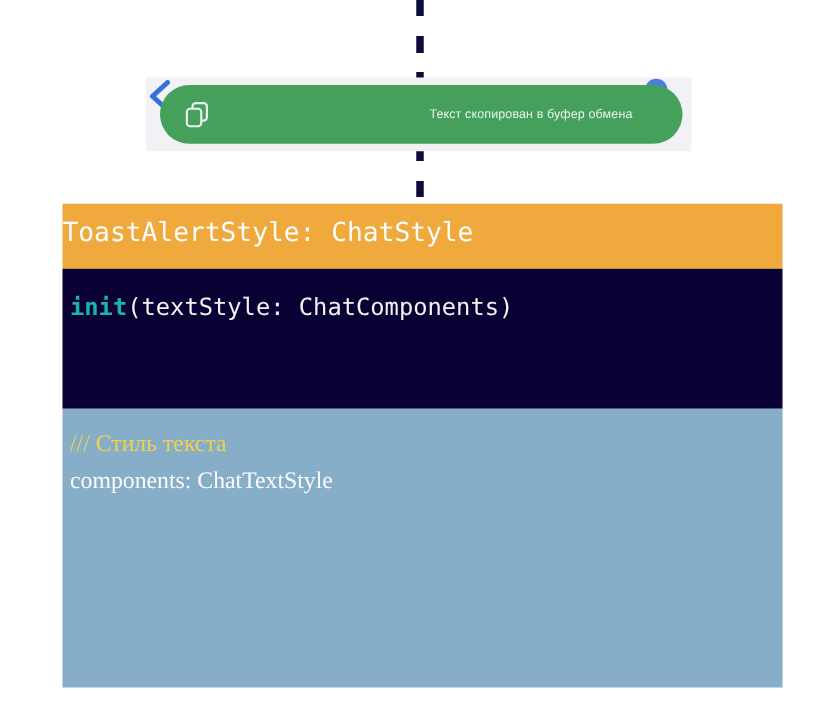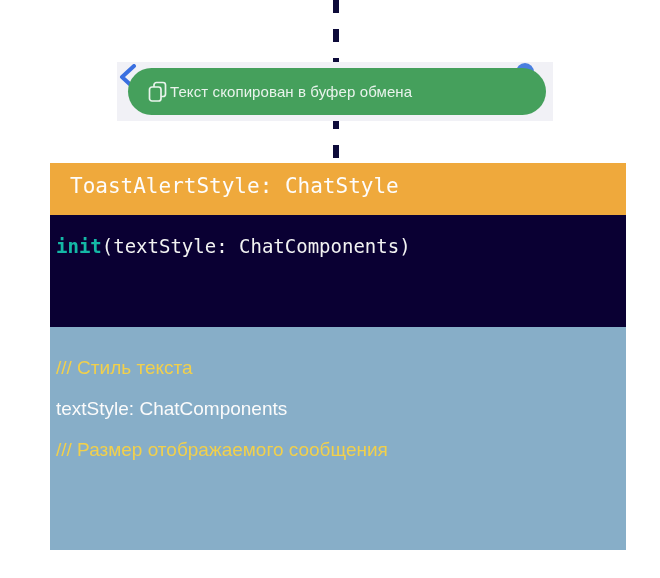--- a/index.html
+++ b/index.html
@@ -71,42 +71,42 @@
     padding-right: 18px;
   }
   .copy-icon {
     width: 24px;
     height: 24px;
     flex: 0 0 24px;
     display: block;
   }
   .toast-text {
     flex: 1 1 auto;
-    text-align: left;
+    text-align: right;
     color: #e9f3ec;
-    font-size: 15px;
+    font-size: 10px;
     font-family: "Liberation Sans", sans-serif;
     letter-spacing: 0.1px;
     white-space: nowrap;
     padding-right: 22px;
   }
 
   
   .code-panel {
     position: absolute;
     left: 50px;
     top: 163px;
     width: 576px;
     height: 387px;
   }
   .panel-header {
     height: 52px;
     background: #efa93c;
     box-sizing: border-box;
-    padding: 11px 0 0 20px;
+    padding: 11px 0 0 0;
   }
   .panel-header .sig {
     font-family: "DejaVu Sans Mono", monospace;
     font-size: 21px;
     color: #fdfdfd;
     white-space: nowrap;
   }
   .panel-init {
     height: 112px;
     background: #0a0033;
@@ -124,26 +124,25 @@
     font-weight: bold;
     color: #14b8a6;
   }
   .panel-props {
     height: 223px;
     background: #87aec8;
     box-sizing: border-box;
     padding: 14px 0 0 6px;
   }
   .panel-props .line {
-    font-family: Liberation Sans, sans-serif;
+    font-family: Liberation Serif, serif;
     font-size: 19px;
     line-height: 29px;
     white-space: nowrap;
     color: #fbfbfb;
-    margin-top: 12px;
   }
   .panel-props .comment {
     color: #f2d04b;
   }
 </style>
 </head>
 <body>
 
 <div class="dash-line"></div>
 
@@ -172,17 +171,16 @@
   <div class="panel-header">
     <div class="sig">ToastAlertStyle: ChatStyle</div>
   </div>
 
   <div class="panel-init">
     <div class="line"><span class="kw">init</span><span>(textStyle: ChatComponents)</span></div>
   </div>
 
   <div class="panel-props">
     <div class="line comment">/// Стиль текста</div>
-    <div class="line">textStyle: ChatComponents</div>
-    <div class="line comment">/// Размер отображаемого сообщения</div>
+    <div class="line">components: ChatTextStyle</div>
   </div>
 
 </div>
 
 </body></html>

